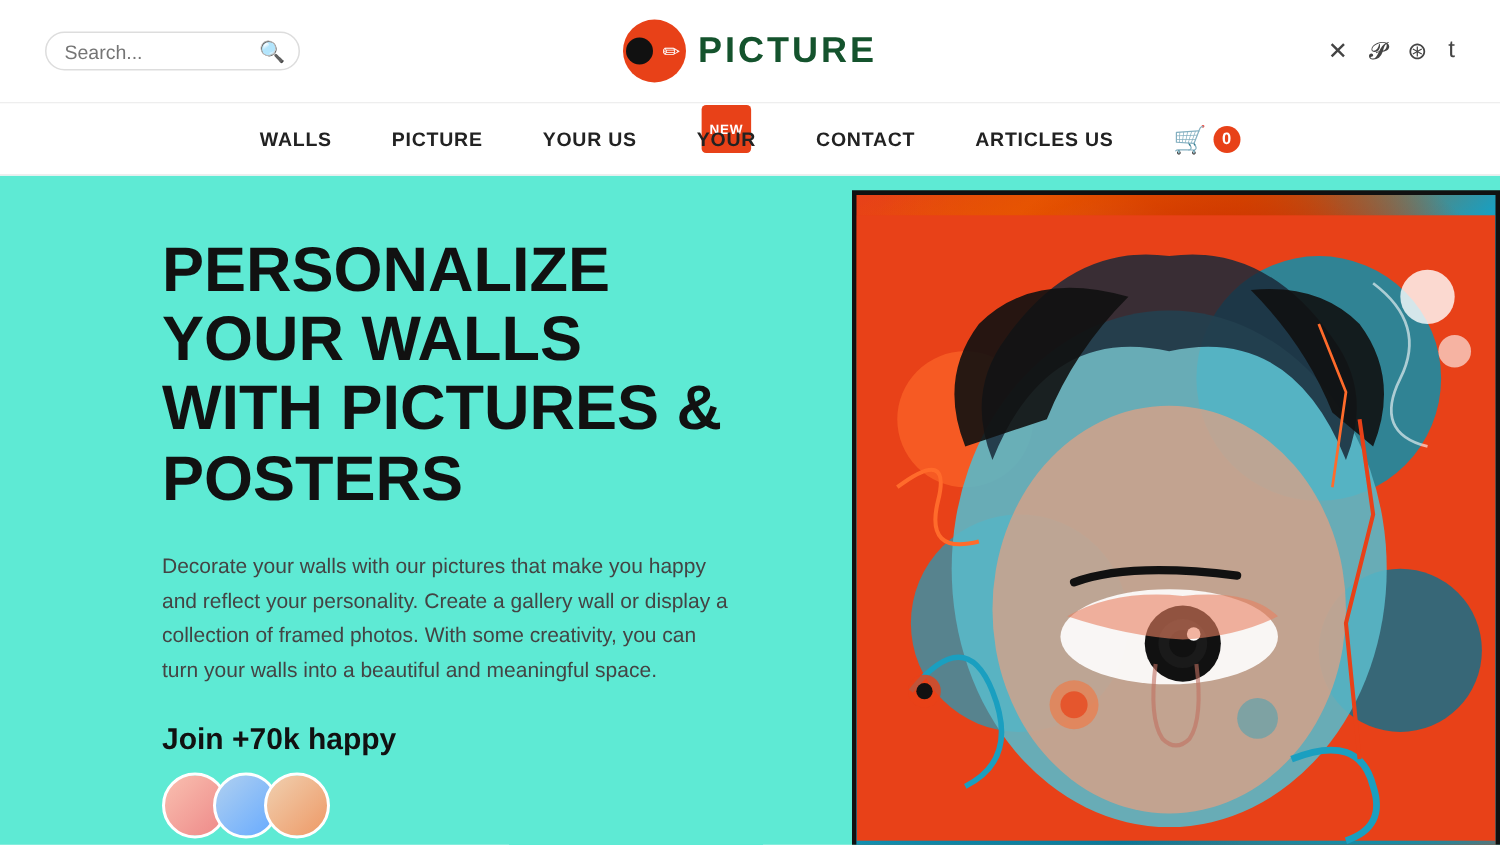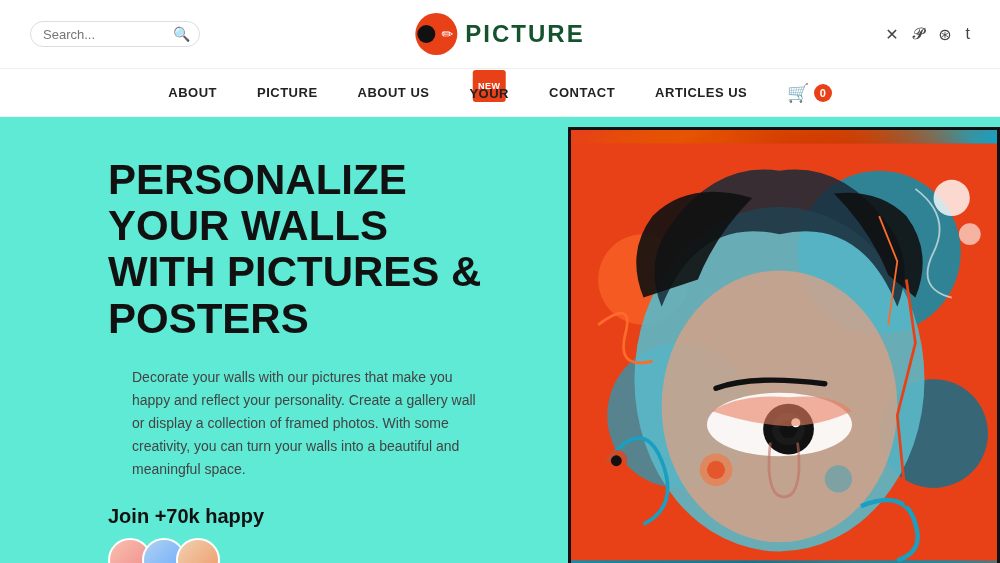--- a/index.html
+++ b/index.html
@@ -174,21 +174,20 @@
       line-height: 1.1;
       margin-bottom: 24px;
       text-transform: uppercase;
     }
     .hero-description {
       font-size: 14px;
       color: #444;
       line-height: 1.65;
       max-width: 420px;
       margin-bottom: 24px;
-      margin-left: 24px;
     }
     .join-text {
       font-size: 20px;
       font-weight: 800;
       color: #111;
       margin-bottom: 10px;
     }
     .avatars-row {
       display: flex;
       align-items: center;
@@ -264,23 +263,23 @@
 
   <div class="social-icons">
     <a class="social-icon">✕</a>
     <a class="social-icon">𝓟</a>
     <a class="social-icon">⊛</a>
     <a class="social-icon">t</a>
   </div>
 </div>
 
 <nav class="nav">
-  <a class="nav-item">ABOUT</a>
+  <a class="nav-item">WALLS</a>
   <a class="nav-item">PICTURE</a>
-  <a class="nav-item">ABOUT US</a>
+  <a class="nav-item">YOUR US</a>
   <div class="shop-wrapper">
     <span class="new-badge">NEW</span>
     <a class="nav-item">YOUR</a>
   </div>
   <a class="nav-item">CONTACT</a>
   <a class="nav-item">ARTICLES US</a>
   <div class="cart-area">
     <span class="cart-icon">🛒</span>
     <span class="cart-badge">0</span>
   </div>

